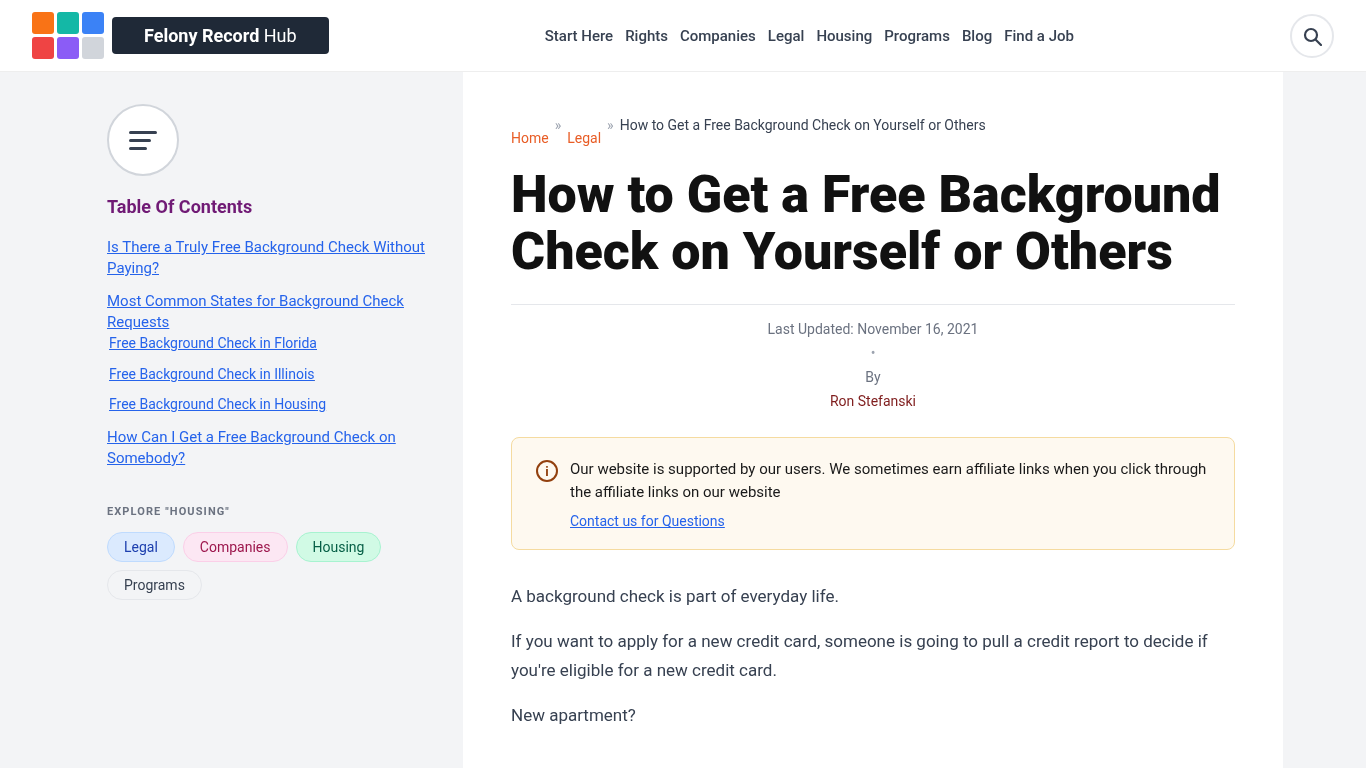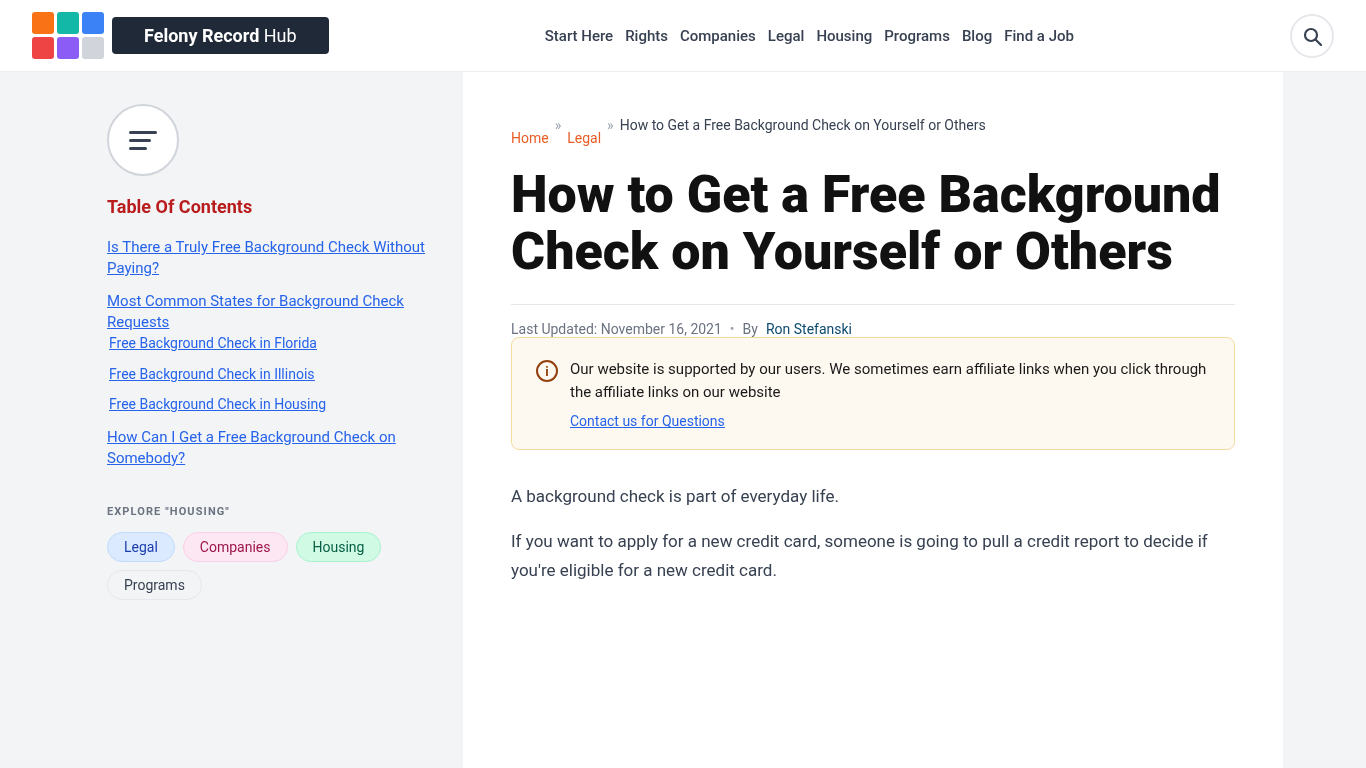--- a/index.html
+++ b/index.html
@@ -123,21 +123,21 @@
       height: 3px;
       background: #374151;
       border-radius: 2px;
     }
     .toc-line:nth-child(1) { width: 28px; }
     .toc-line:nth-child(2) { width: 22px; }
     .toc-line:nth-child(3) { width: 18px; }
     .toc-title {
       font-size: 18px;
       font-weight: 700;
-      color: #b91c1c;
+      color: #701a75;
       margin-bottom: 20px;
     }
     .toc-list {
       list-style: none;
       margin-bottom: 36px;
     }
     .toc-list li {
       margin-bottom: 12px;
     }
     .toc-list a {
@@ -217,26 +217,28 @@
       max-width: 780px;
     }
     .article-meta-divider {
       border: none;
       border-top: 1px solid #e5e7eb;
       margin-bottom: 16px;
     }
     .article-meta {
       font-size: 14px;
       color: #6b7280;
+      margin-bottom: 28px;
       display: flex;
       align-items: center;
       gap: 8px;
+      flex-direction: column;
     }
     .article-meta a {
-      color: #0c4a6e;
+      color: #7f1d1d;
       text-decoration: none;
       cursor: pointer;
     }
     .article-meta .dot {
       color: #9ca3af;
     }
     .affiliate-box {
       background: #fef9f0;
       border: 1px solid #f5dba0;
       border-radius: 8px;
@@ -398,17 +400,18 @@
         <div class="affiliate-box-header">
           <div class="info-icon">i</div>
           <span class="affiliate-text">Our website is supported by our users. We sometimes earn affiliate links when you click through the affiliate links on our website</span>
         </div>
         <a class="affiliate-link">Contact us for Questions</a>
       </div>
 
       <div class="article-body">
         <p>A background check is part of everyday life.</p>
         <p>If you want to apply for a new credit card, someone is going to pull a credit report to decide if you're eligible for a new credit card.</p>
+        <p>New apartment?</p>
       </div>
     </main>
 
   </div>
 </div>
 
 </body></html>

